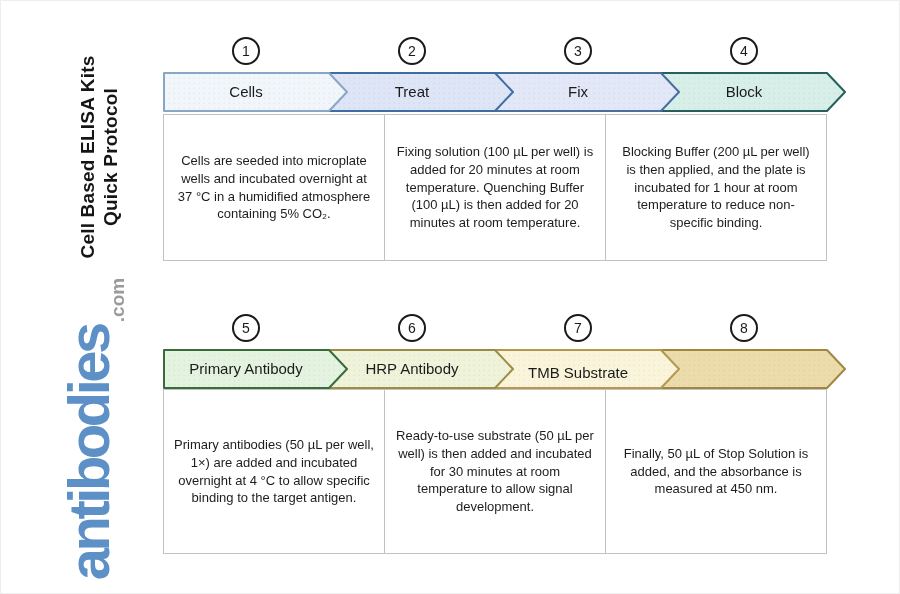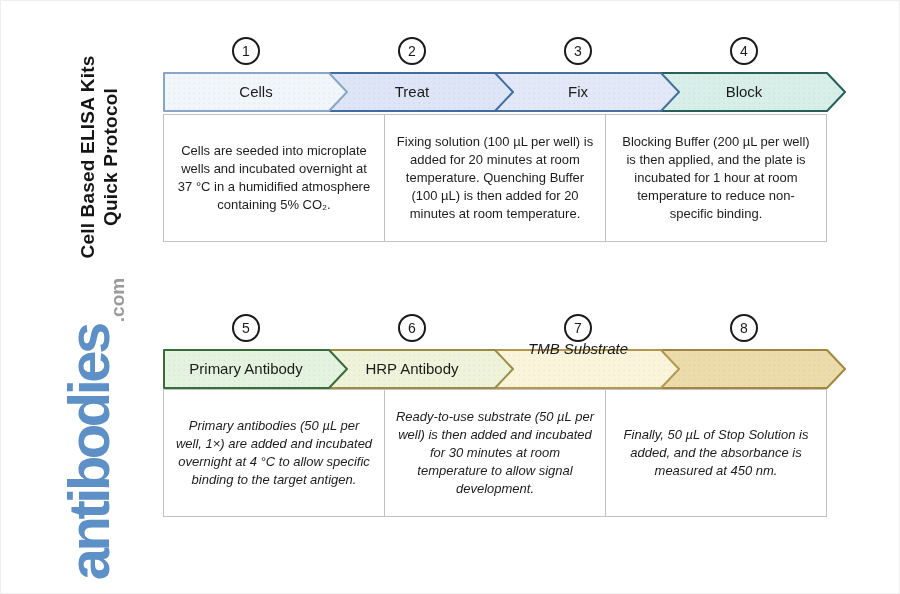--- a/index.html
+++ b/index.html
@@ -74,22 +74,22 @@
     font-size: 15px;
     color: #1b1b1b;
   }
 
   
   .box-row {
     position: absolute;
     left: 162px; width: 664px;
     display: flex;
   }
-  .box-row.row1 { top: 113px; height: 128px; }
-  .box-row.row2 { top: 388px; height: 128px; font-style: italic; }
+  .box-row.row1 { top: 113px; height: 147px; }
+  .box-row.row2 { top: 388px; height: 165px; }
   .desc-box {
     flex: 1 1 0;
     background: #ffffff;
     border: 1.6px solid #c2c2c2;
     display: flex; align-items: center; justify-content: center;
     padding: 8px 10px;
     text-align: center;
     font-size: 13px;
     line-height: 1.38;
     color: #1d1d1d;
@@ -132,21 +132,21 @@
     <path d="M498,1 H664 L682,20 L664,39 H498 Z" stroke-width="2" stroke-linejoin="round" fill="#d7efe8" stroke="#265f5b"></path>
     <path d="M498,1 H664 L682,20 L664,39 H498 Z" fill="url(#dotgrid)" stroke="none"></path>
     <path d="M332,1 H498 L516,20 L498,39 H332 Z" stroke-width="2" stroke-linejoin="round" fill="#e2e8f8" stroke="#486f9e"></path>
     <path d="M332,1 H498 L516,20 L498,39 H332 Z" fill="url(#dotgrid)" stroke="none"></path>
     <path d="M166,1 H332 L350,20 L332,39 H166 Z" stroke-width="2" stroke-linejoin="round" fill="#dde5f6" stroke="#3f6da3"></path>
     <path d="M166,1 H332 L350,20 L332,39 H166 Z" fill="url(#dotgrid)" stroke="none"></path>
     <path d="M1,1 H166 L184,20 L166,39 H1 Z" stroke-width="2" stroke-linejoin="round" fill="#f1f6fb" stroke="#8aa6c6"></path>
     <path d="M1,1 H166 L184,20 L166,39 H1 Z" fill="url(#dotgrid)" stroke="none"></path>
   </svg>
 
-  <div class="arrow-label" style="left:162px; top:71px;margin-left:10px;">Cells</div>
+  <div class="arrow-label" style="left:162px; top:71px;">Cells</div>
   <div class="arrow-label" style="left:328px; top:71px;">Treat</div>
   <div class="arrow-label" style="left:494px; top:71px;">Fix</div>
   <div class="arrow-label" style="left:660px; top:71px;">Block</div>
 
   <div class="box-row row1">
     <div class="desc-box">
         <span>Cells are seeded into microplate wells and incubated overnight at 37 °C in a humidified atmosphere containing 5% CO₂.</span>
       </div>
     <div class="desc-box">
         <span>Fixing solution (100 µL per well) is added for 20 minutes at room temperature. Quenching Buffer (100 µL) is then added for 20 minutes at room temperature.</span>
@@ -175,21 +175,21 @@
     <path d="M332,1 H498 L516,20 L498,39 H332 Z" stroke-width="2" stroke-linejoin="round" fill="#faf5da" stroke="#b3984f"></path>
     <path d="M332,1 H498 L516,20 L498,39 H332 Z" fill="url(#dotgrid)" stroke="none"></path>
     <path d="M166,1 H332 L350,20 L332,39 H166 Z" stroke-width="2" stroke-linejoin="round" fill="#eef3da" stroke="#9c8d45"></path>
     <path d="M166,1 H332 L350,20 L332,39 H166 Z" fill="url(#dotgrid)" stroke="none"></path>
     <path d="M1,1 H166 L184,20 L166,39 H1 Z" stroke-width="2" stroke-linejoin="round" fill="#e4f3e0" stroke="#3a6b3a"></path>
     <path d="M1,1 H166 L184,20 L166,39 H1 Z" fill="url(#dotgrid)" stroke="none"></path>
   </svg>
 
   <div class="arrow-label" style="left:162px; top:348px;">Primary Antibody</div>
   <div class="arrow-label" style="left:328px; top:348px;">HRP Antibody</div>
-  <div class="arrow-label" style="left:494px; top:328px;font-style:italic;">TMB Substrate</div>
+  <div class="arrow-label" style="left:494px; top:352px;">TMB Substrate</div>
 
   <div class="box-row row2">
     <div class="desc-box">
         <span>Primary antibodies (50 µL per well, 1×) are added and incubated overnight at 4 °C to allow specific binding to the target antigen.</span>
       </div>
     <div class="desc-box">
         <span>Ready-to-use substrate (50 µL per well) is then added and incubated for 30 minutes at room temperature to allow signal development.</span>
       </div>
     <div class="desc-box">
         <span>Finally, 50 µL of Stop Solution is added, and the absorbance is measured at 450 nm.</span>

